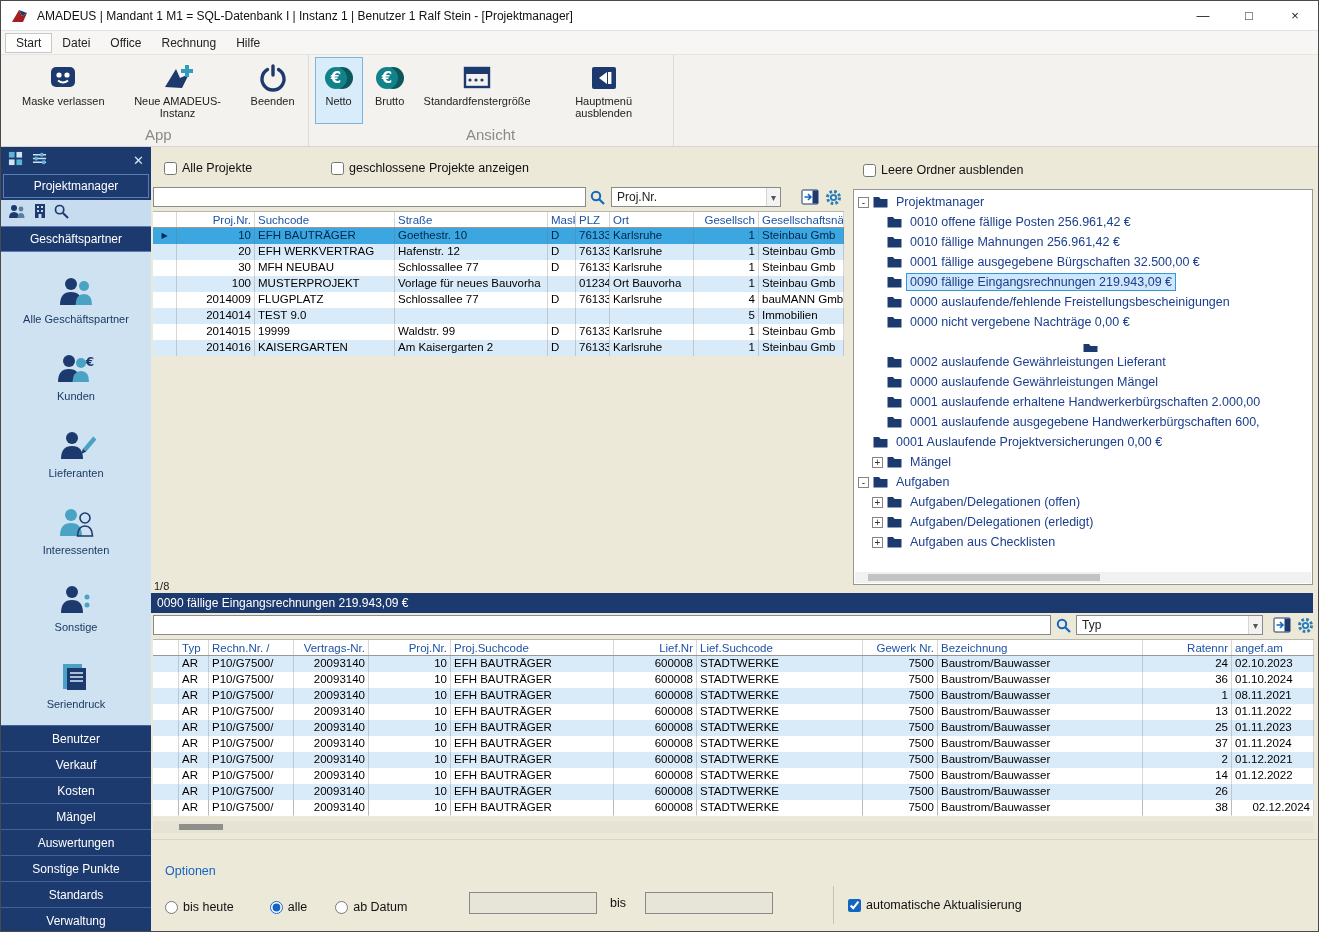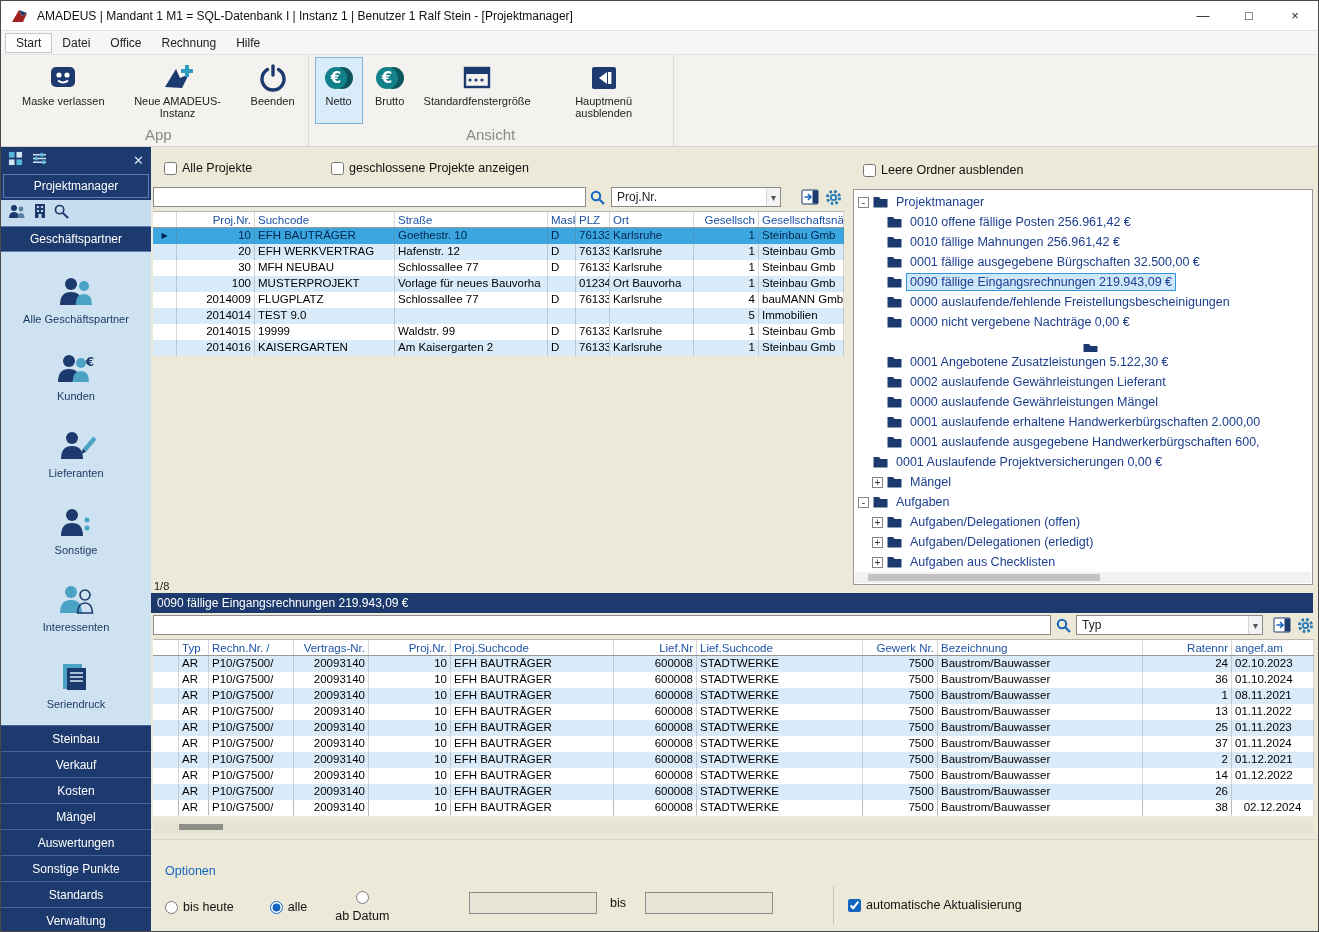--- a/index.html
+++ b/index.html
@@ -282,58 +282,58 @@
               <rect x="29" y="6" width="4.4" height="16" fill="#4aa3c4"></rect>
               <path d="M29 22 L31.2 27 L33.4 22 Z" fill="#1d3a6e"></path>
             </g>
           </svg>
         </div>
         <div class="partner-label">Lieferanten</div>
       </div>
       <div class="partner-item">
         <div class="partner-icon">
           <svg width="40" height="34" viewBox="0 0 40 34">
+            <circle cx="15" cy="9" r="6" fill="#4aa3c4"></circle>
+            <path d="M4 30 Q4 17 15 17 Q26 17 26 30 Z" fill="#4aa3c4"></path>
+            <circle cx="29" cy="12" r="5" fill="none" stroke="#1d3a6e" stroke-width="1.6"></circle>
+            <path d="M21.5 30 Q22 20 29 20 Q36 20 36.5 30 Z" fill="none" stroke="#1d3a6e" stroke-width="1.6"></path>
+          </svg>
+        </div>
+        <div class="partner-label">Interessenten</div>
+      </div>
+      <div class="partner-item">
+        <div class="partner-icon">
+          <svg width="40" height="34" viewBox="0 0 40 34">
             <circle cx="16" cy="9" r="6" fill="#1d3a6e"></circle>
             <path d="M5 30 Q5 17 16 17 Q27 17 27 30 Z" fill="#1d3a6e"></path>
             <g fill="#4aa3c4">
               <circle cx="31" cy="14" r="2.5"></circle>
               <circle cx="31" cy="22" r="2.5"></circle>
             </g>
           </svg>
         </div>
         <div class="partner-label">Sonstige</div>
-      </div>
-      <div class="partner-item">
-        <div class="partner-icon">
-          <svg width="40" height="34" viewBox="0 0 40 34">
-            <circle cx="15" cy="9" r="6" fill="#4aa3c4"></circle>
-            <path d="M4 30 Q4 17 15 17 Q26 17 26 30 Z" fill="#4aa3c4"></path>
-            <circle cx="29" cy="12" r="5" fill="none" stroke="#1d3a6e" stroke-width="1.6"></circle>
-            <path d="M21.5 30 Q22 20 29 20 Q36 20 36.5 30 Z" fill="none" stroke="#1d3a6e" stroke-width="1.6"></path>
-          </svg>
-        </div>
-        <div class="partner-label">Interessenten</div>
       </div>
       <div class="partner-item">
         <div class="partner-icon">
           <svg width="38" height="34" viewBox="0 0 38 34">
             <rect x="6" y="4" width="19" height="25" fill="#4aa3c4"></rect>
             <rect x="10" y="8" width="19" height="22" fill="#1d3a6e"></rect>
             <g stroke="#cfe2f1" stroke-width="1.6">
               <path d="M13 13 H26"></path>
               <path d="M13 17 H26"></path>
               <path d="M13 21 H26"></path>
             </g>
           </svg>
         </div>
         <div class="partner-label">Seriendruck</div>
       </div>
     </div>
   <div>
-      <div class="nav-btn">Steinbau</div>
+      <div class="nav-btn">Benutzer</div>
       <div class="nav-btn">Verkauf</div>
       <div class="nav-btn">Kosten</div>
       <div class="nav-btn">Mängel</div>
       <div class="nav-btn">Auswertungen</div>
       <div class="nav-btn">Sonstige Punkte</div>
       <div class="nav-btn">Standards</div>
       <div class="nav-btn">Verwaltung</div>
     </div>
 </div>
 
@@ -565,30 +565,20 @@
           <span class="tree-label">0002 zu berechnende Zusatzleistungen 3.320,00 €</span>
         </div>
         <div class="tree-row" style="padding-left: 18px;">
           <span class="twisty hid"></span>
           <span class="tree-folder">
             <svg width="15" height="12" viewBox="0 0 15 12">
               <path d="M0.5 3 H14.5 V11.5 H0.5 Z" fill="#1d3a6e"></path>
               <path d="M0.5 3 V1 H6 L7.6 3 Z" fill="#1d3a6e"></path>
             </svg>
           </span>
-          <span class="tree-label">0001 Angebotene Zusatzleistungen 5.122,30 €</span>
-        </div>
-        <div class="tree-row" style="padding-left: 18px;">
-          <span class="twisty hid"></span>
-          <span class="tree-folder">
-            <svg width="15" height="12" viewBox="0 0 15 12">
-              <path d="M0.5 3 H14.5 V11.5 H0.5 Z" fill="#1d3a6e"></path>
-              <path d="M0.5 3 V1 H6 L7.6 3 Z" fill="#1d3a6e"></path>
-            </svg>
-          </span>
           <span class="tree-label">0002 auslaufende Gewährleistungen Lieferant</span>
         </div>
         <div class="tree-row" style="padding-left: 18px;">
           <span class="twisty hid"></span>
           <span class="tree-folder">
             <svg width="15" height="12" viewBox="0 0 15 12">
               <path d="M0.5 3 H14.5 V11.5 H0.5 Z" fill="#1d3a6e"></path>
               <path d="M0.5 3 V1 H6 L7.6 3 Z" fill="#1d3a6e"></path>
             </svg>
           </span>
@@ -856,38 +846,38 @@
         <span class="tcell" style="text-align: left;">AR</span>
         <span class="tcell" style="text-align: left;">P10/G7500/</span>
         <span class="tcell" style="text-align: right;">20093140</span>
         <span class="tcell" style="text-align: right;">10</span>
         <span class="tcell" style="text-align: left;">EFH BAUTRÄGER</span>
         <span class="tcell" style="text-align: right;">600008</span>
         <span class="tcell" style="text-align: left;">STADTWERKE</span>
         <span class="tcell" style="text-align: right;">7500</span>
         <span class="tcell" style="text-align: left;">Baustrom/Bauwasser</span>
         <span class="tcell" style="text-align: right;">38</span>
-        <span class="tcell" style="text-align: center;">02.12.2024</span>
+        <span class="tcell" style="text-align: right;">02.12.2024</span>
       </div>
     </div>
   <div class="hscrollbar">
       <div class="thumb"></div>
     </div>
   <div class="options">
     <div class="options-title">Optionen</div>
     <div class="radio-group">
         <label class="radio" style="margin-right: 36px;">
           <input type="radio" name="range" style="">
           <span>bis heute</span>
         </label>
         <label class="radio" style="margin-right: 28px;">
           <input type="radio" name="range" checked="" style="">
           <span>alle</span>
         </label>
-        <label class="radio" style="margin-right: 46px; flex-direction: column;">
+        <label class="radio" style="margin-right: 46px;">
           <input type="radio" name="range" style="">
           <span>ab Datum</span>
         </label>
       </div>
     <input class="datefield" style="left: 318px;" value="">
     <span class="bis-label">bis</span>
     <input class="datefield" style="left: 494px;" value="">
     <div style="position:absolute;left:682px;top:46px;height:38px;border-left:1px solid #c6c3b4"></div>
     <label class="chk" style="position:absolute;left:697px;top:58px">
       <input type="checkbox" checked="" style="">

